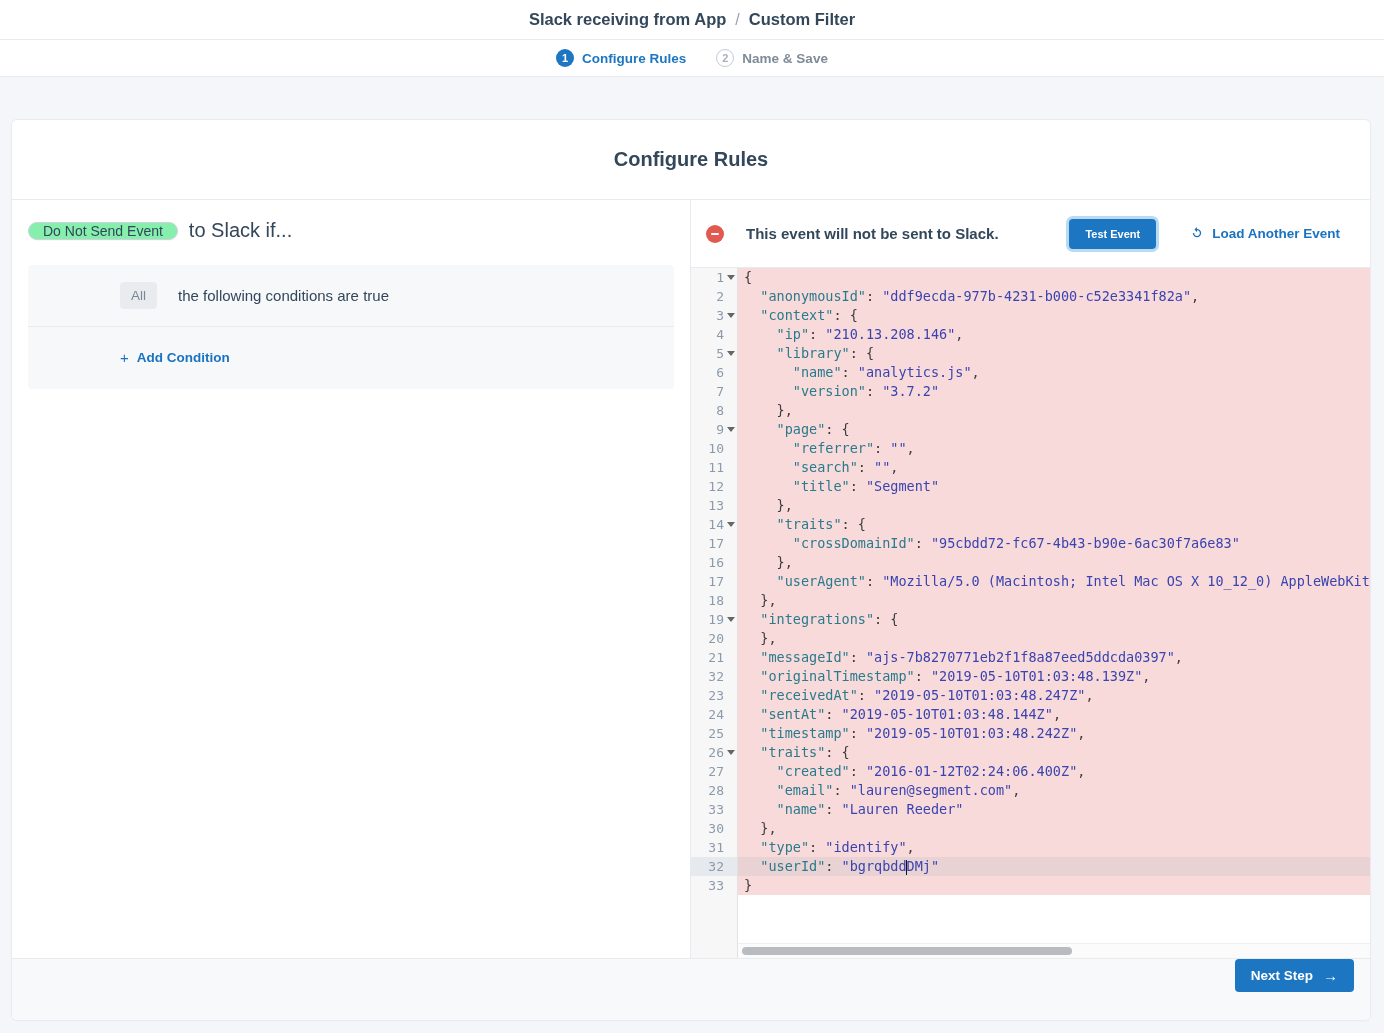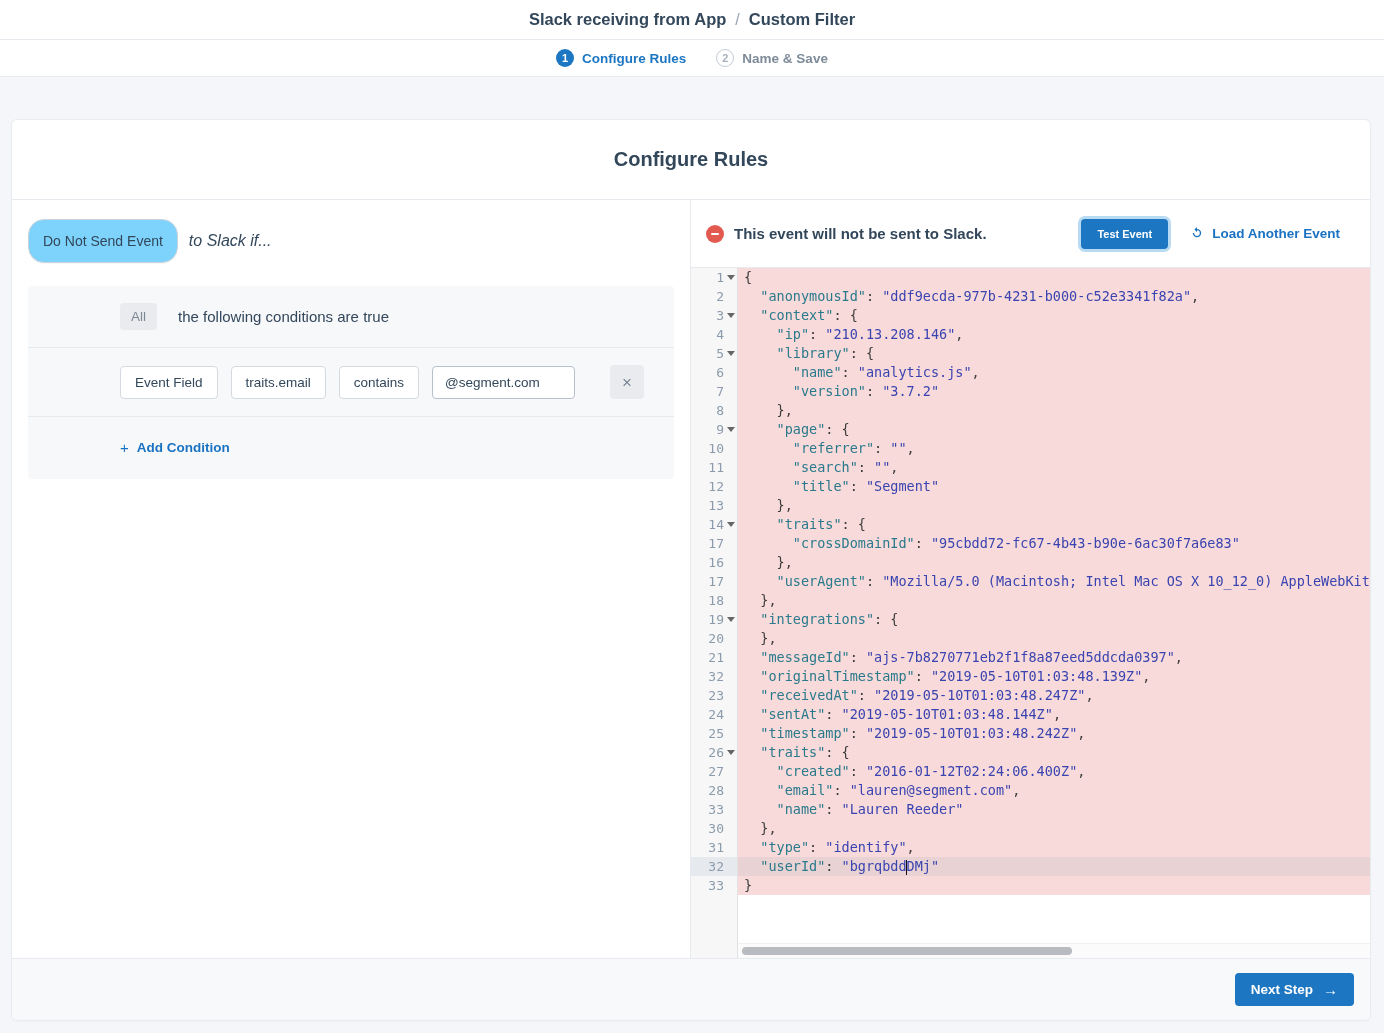--- a/index.html
+++ b/index.html
@@ -58,25 +58,25 @@
   .card-title-row{
     height:80px;flex:none;border-bottom:1px solid var(--border);
     display:flex;align-items:center;justify-content:center;
     font-size:20px;font-weight:700;
   }
   .card-body{flex:1;display:flex;min-height:0;}
   
   .left-panel{width:679px;flex:none;border-right:1px solid var(--border);padding:19px 16px;}
   .action-row{display:flex;align-items:center;gap:11px;margin-bottom:23px;}
   .btn-outline{
-    background:#7dd3fc;border:1px solid #ccd3db;border-radius:16px;
-    padding:13px 14px;font-size:14px;color:var(--heading);
+    background:#86efac;border:1px solid #ccd3db;border-radius:16px;
+    padding:0 14px;font-size:14px;color:var(--heading);
     font-family:inherit;box-shadow:0 1px 1px rgba(0,0,0,.03);cursor:pointer;
   }
-  .suffix-text{font-size:16px;color:var(--heading);font-style:italic;}
+  .suffix-text{font-size:20px;color:var(--heading);}
   .group-box{background:var(--panel_gray);border-radius:4px;}
   .group-header{display:flex;align-items:center;gap:21px;padding:17px 30px 17px 92px;border-bottom:1px solid #e8ebee;}
   .badge-all{background:#e9ebef;color:#7b8794;font-size:13.5px;padding:6px 11px;border-radius:4px;cursor:pointer;border:none;font-family:inherit;}
   .group-text{font-size:15px;}
   .condition-row{display:flex;align-items:center;gap:13px;padding:17px 30px 17px 92px;border-bottom:1px solid #e8ebee;}
   .cond-btn{
     background:#fff;border:1px solid #d4dae0;border-radius:4px;
     padding:8px 14px;font-size:13.5px;color:var(--heading);font-family:inherit;cursor:pointer;
   }
   .cond-input{
@@ -91,21 +91,21 @@
   .add-row{padding:22px 0 22px 92px;}
   .add-link{
     display:inline-flex;align-items:center;gap:8px;color:var(--link_blue);
     font-size:13.5px;font-weight:700;background:none;border:none;font-family:inherit;cursor:pointer;
   }
   .plus-glyph{font-size:15px;font-weight:400;}
   
   .right-panel{flex:1;display:flex;flex-direction:column;min-width:0;}
   .preview-header{
     height:68px;flex:none;display:flex;align-items:center;
-    padding:0 30px 0 15px;border-bottom:1px solid var(--border);
+    padding:0 30px 0 15px;border-bottom:1px solid var(--border);gap:12px;
   }
   .alert-icon{width:18px;height:18px;flex:none;border-radius:50%;background:var(--danger_red);position:relative;margin-right:10px;}
   .alert-icon::after{
     content:"";position:absolute;left:5px;top:8px;width:8px;height:2.5px;border-radius:2px;background:#fff;
   }
   .status-text{font-size:15px;font-weight:700;}
   .header-spacer{flex:1;}
   .btn-primary{
     background:var(--accent_blue);color:#fff;border:none;border-radius:4px;
     padding:9px 16px;font-size:11px;font-weight:700;font-family:inherit;cursor:pointer;
@@ -144,21 +144,21 @@
   .cm-cursor{display:inline-block;width:1.5px;height:15px;background:#111;vertical-align:middle;margin:0 -0.75px;}
   .hscroll-track{
     position:absolute;left:0;right:0;bottom:0;height:15px;background:#fbfbfb;border-top:1px solid #f0f0f0;
   }
   .hscroll-thumb{
     position:absolute;left:4px;bottom:3px;width:330px;height:8px;border-radius:4px;background:#b8bcc0;cursor:grab;
   }
   
   .footer{
     height:62px;flex:none;background:#f7f9fa;border-top:1px solid var(--border);
-    display:flex;align-items:center;justify-content:flex-end;padding:0 16px;
+    display:flex;align-items:flex-start;justify-content:flex-end;padding:0 16px;
   }
   .btn-next{
     display:inline-flex;align-items:center;gap:10px;
     background:var(--accent_blue);color:#fff;border:none;border-radius:4px;
     padding:9px 16px;font-size:13.5px;font-weight:700;font-family:inherit;cursor:pointer;
   }
   .arrow-glyph{font-size:15px;font-weight:400;line-height:1;}
 </style>
 </head>
 <body>
@@ -192,28 +192,20 @@
         <button class="btn-outline">Do Not Send Event</button>
         <span class="suffix-text">to Slack if...</span>
       </div>
 
       <div class="group-box">
         <div class="group-header">
           <button class="badge-all">All</button>
           <span class="group-text">the following conditions are true</span>
         </div>
 
-        <div class="condition-row">
-          <button class="cond-btn">Event Field</button>
-          <button class="cond-btn">traits.email</button>
-          <button class="cond-btn">contains</button>
-          <input class="cond-input" type="text" value="@segment.com" style="">
-          <span class="cond-spacer"></span>
-          <button class="remove-btn"><span>×</span></button>
-        </div>
 
         <div class="add-row">
           <button class="add-link">
             <span class="plus-glyph">+</span>
             <span>Add Condition</span>
           </button>
         </div>
       </div>
     </div>
 

